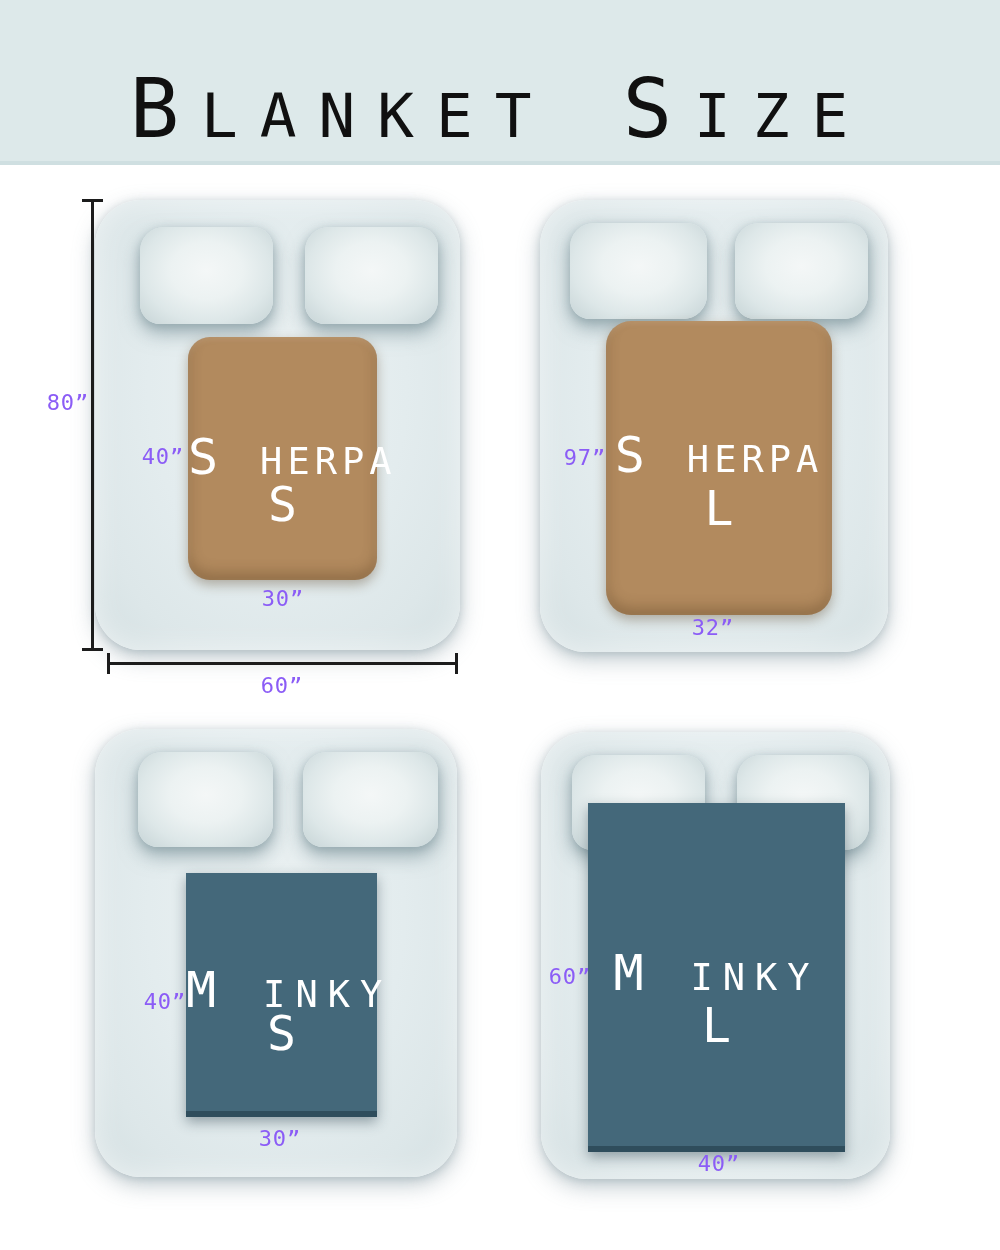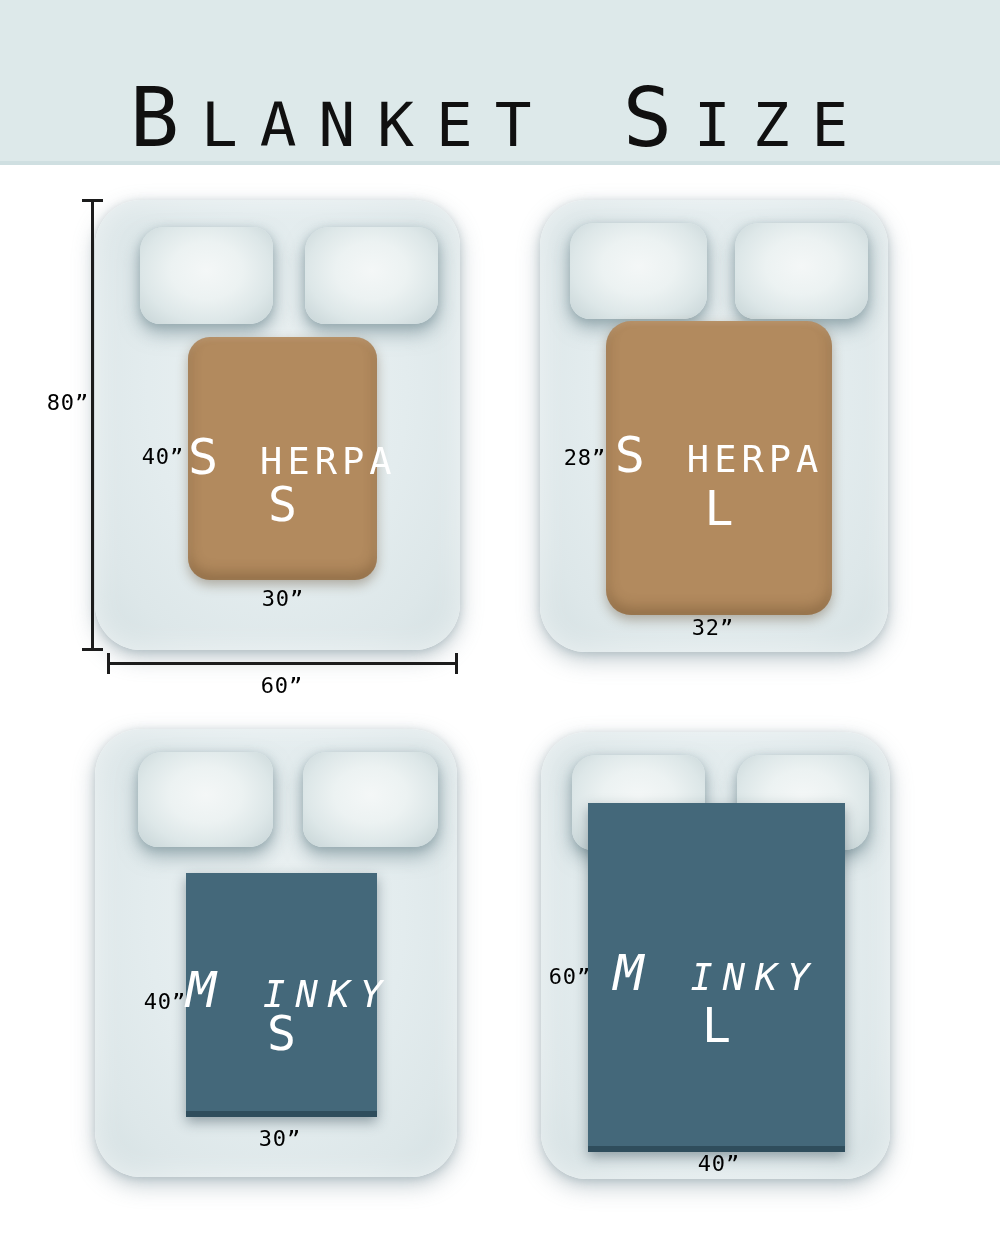--- a/index.html
+++ b/index.html
@@ -9,21 +9,21 @@
     font-family:"DejaVu Sans Mono",monospace;
   }
 
   
   .header{
     position:absolute;left:0;top:0;width:1000px;height:165px;
     border-bottom:4px solid #cfdfe1;
     display:flex;align-items:flex-end;justify-content:center;
     box-sizing:border-box;padding-bottom:2px;
   }
-  .title{margin:0;font-weight:normal;color:#101010;line-height:1;white-space:nowrap;letter-spacing:22px;}
+  .title{margin:9px;font-weight:normal;color:#101010;line-height:1;white-space:nowrap;letter-spacing:22px;}
   .title .lead{font-size:82px;}
   .title .rest{font-size:61px;}
   .title .w2{margin-left:28px;}
 
   
   .bed{
     position:absolute;border-radius:46px;
     background:radial-gradient(ellipse at 50% 42%, #ecf2f3 0%, #e3ecee 50%, #dde7e9 78%, #d4e0e2 100%);
     box-shadow:0 8px 22px rgba(124,147,155,0.45), 0 2px 8px rgba(124,147,155,0.35),
                inset 0 0 28px rgba(255,255,255,0.55);
@@ -46,25 +46,25 @@
     background:rgba(14,34,44,0.38);
   }
   .bl-line1,.bl-line2{
     position:absolute;left:0;width:100%;text-align:center;
     transform:translateY(-50%);white-space:nowrap;line-height:1;
   }
   .bl-lead{font-size:50px;}
   .bl-rest{font-size:37px;margin-left:37px;}
   .bl-line2{font-size:48px;}
   .sherpa .bl-line1{letter-spacing:5px;}
-  .minky  .bl-line1{letter-spacing:10px;font-style:italic;}
+  .minky  .bl-line1{letter-spacing:10px;}
 
   .num{
     position:absolute;width:80px;height:28px;line-height:28px;text-align:center;
-    font-size:22px;color:#000000;letter-spacing:1px;white-space:nowrap;
+    font-size:22px;color:#8b5cf6;letter-spacing:1px;white-space:nowrap;
   }
   .bed-name{
     position:absolute;text-align:center;
     font-family:"Liberation Sans",sans-serif;font-size:48px;line-height:48px;
     color:#8c9496;letter-spacing:2px;white-space:nowrap;
   }
   .dim-v{position:absolute;width:3px;background:#1c1c1c;}
   .dim-v::before,.dim-v::after{content:"";position:absolute;left:-9px;width:21px;height:3px;background:#1c1c1c;}
   .dim-v::before{top:0;}
   .dim-v::after{bottom:0;}
@@ -145,21 +145,21 @@
   <div class="dim-h" id="p1-dimh"></div>
   <div class="num" id="p1-dimh-label">60”</div>
 
   <div class="bed" id="p2-bed"></div>
   <div class="pillow" id="p2-pillow-l"></div>
   <div class="pillow" id="p2-pillow-r"></div>
   <div class="blanket sherpa" id="p2-blanket" style="background-color: rgb(178, 138, 94);">
     <div class="bl-line1"><span class="bl-lead">S</span><span class="bl-rest">HERPA</span></div>
     <div class="bl-line2">L</div>
   </div>
-  <div class="num" id="p2-hlabel">28”</div>
+  <div class="num" id="p2-hlabel">97”</div>
   <div class="num" id="p2-wlabel">32”</div>
 
   <div class="bed" id="p3-bed"></div>
   <div class="pillow" id="p3-pillow-l"></div>
   <div class="pillow" id="p3-pillow-r"></div>
   <div class="blanket minky" id="p3-blanket" style="background-color: rgb(68, 104, 122);">
     <div class="bl-line1"><span class="bl-lead">M</span><span class="bl-rest">INKY</span></div>
     <div class="bl-line2">S</div>
   </div>
   <div class="num" id="p3-hlabel">40”</div>

